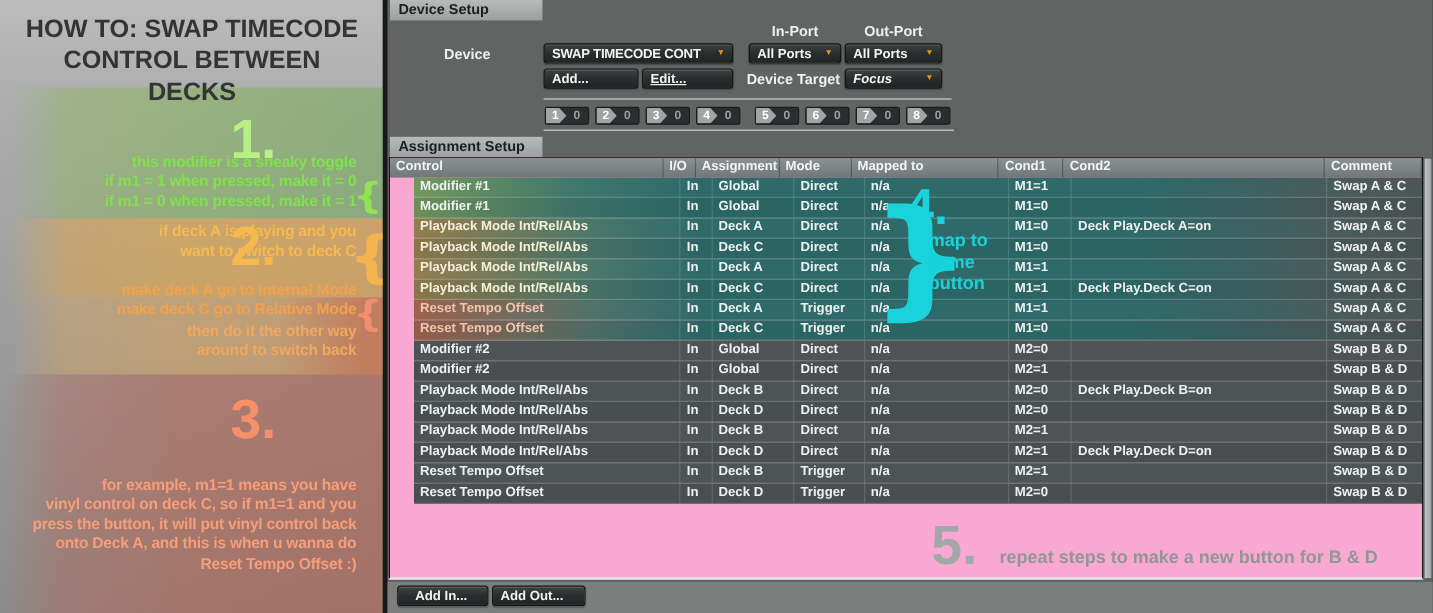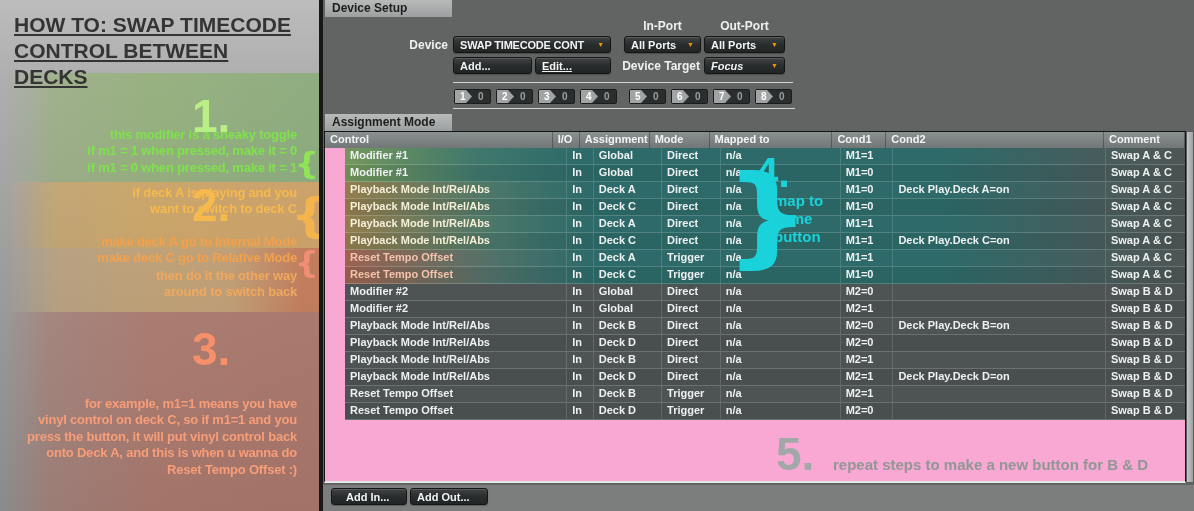--- a/index.html
+++ b/index.html
@@ -13,22 +13,22 @@
   .band-green{top:73px;height:109px;
     background:linear-gradient(90deg,rgba(139,183,88,0) 6px,rgba(139,183,88,.38) 55px,rgba(134,180,92,.55) 150px,rgba(122,172,100,.60) 319px);}
   .band-orange{top:182px;height:66px;
     background:linear-gradient(90deg,rgba(240,170,50,0) 6px,rgba(240,170,50,.40) 55px,rgba(238,168,55,.52) 150px,rgba(235,160,60,.55) 319px);}
   .band-tan{top:248px;height:64px;
     background:linear-gradient(90deg,rgba(200,80,55,0) 72%,rgba(195,75,55,.38) 95%),
                linear-gradient(90deg,rgba(235,170,80,0) 6px,rgba(232,168,78,.34) 55px,rgba(230,165,75,.46) 160px,rgba(226,155,80,.50) 319px);}
   .band-red{top:312px;height:199px;
     background:linear-gradient(90deg,rgba(190,90,68,0) 4px,rgba(190,90,68,.30) 50px,rgba(190,90,68,.46) 150px,rgba(185,88,68,.50) 319px);}
 
-  .lp-title{position:absolute;left:14px;top:12px;width:292px;text-align:left;
-    font-size:21px;line-height:26px;font-weight:bold;color:#343434;text-decoration:underline;}
+  .lp-title{position:absolute;left:14px;top:12px;width:292px;text-align:center;
+    font-size:21px;line-height:26px;font-weight:bold;color:#343434;}
   .step-num{position:absolute;font-size:46px;line-height:46px;font-weight:bold;}
   #num1{left:192px;top:93px;color:#b9ef85;}
   #num2{left:192px;top:182px;color:#f6b94e;}
   #num3{left:192px;top:326px;color:#f5906a;}
   .step-text{position:absolute;right:22px;text-align:right;font-size:13px;line-height:16.4px;
     font-weight:bold;letter-spacing:-.2px;white-space:nowrap;}
   #step1-text{top:127px;color:#7fe24d;}
   #step2-text{top:185px;color:#f6b94e;}
   #step2b-text{top:234px;color:#f2a14d;}
   #step2c-text{top:268px;color:#f0a85e;}
@@ -48,21 +48,21 @@
 
   .tab{position:absolute;left:325px;width:127px;height:17px;box-sizing:border-box;
     background:linear-gradient(180deg,#b8baba,#9da0a0);color:#1d1f1f;
     font-size:12px;font-weight:bold;line-height:17px;padding-left:7px;}
   #tab-device{top:0;}
   #tab-assign{top:114px;}
 
   .lbl{position:absolute;color:#eef1f1;font-size:12px;font-weight:bold;line-height:13px;}
   #lbl-inport{left:624px;top:20px;width:77px;text-align:center;}
   #lbl-outport{left:704px;top:20px;width:81px;text-align:center;}
-  #lbl-device{left:370px;top:39px;width:78px;text-align:right;}
+  #lbl-device{left:370px;top:39px;width:78px;text-align:left;}
   #lbl-target{left:592px;top:60px;width:108px;text-align:right;}
   #lbl-modstate{left:330px;top:78px;width:118px;text-align:center;margin-top:42px;}
 
   .btn,.dd{position:absolute;height:17px;box-sizing:border-box;display:flex;align-items:center;
     background:linear-gradient(180deg,#404343 0%,#2a2d2d 50%,#222525 100%);
     border:1px solid #141616;border-radius:3px;color:#f2f4f4;font-size:11px;font-weight:bold;
     padding:0 6px;box-shadow:inset 0 1px 0 rgba(255,255,255,.14),0 1px 1px rgba(0,0,0,.25);cursor:pointer;}
   .dd{justify-content:space-between;}
   .dd .arrow{color:#e8940f;font-size:7px;line-height:7px;margin-left:4px;flex:none;}
   #dd-device{left:453px;top:36px;width:158px;letter-spacing:-.2px;}
@@ -233,21 +233,21 @@
       <div class="mod">
         <span class="num">7</span>
         <span class="val">0</span>
       </div>
       <div class="mod">
         <span class="num">8</span>
         <span class="val">0</span>
       </div>
     </div>
 
-  <div class="tab" id="tab-assign">Assignment Mode</div>
+  <div class="tab" id="tab-assign">Assignment Setup</div>
 
   <div id="table-wrap">
     <div class="thead">
         <div class="cell c-control">Control</div>
         <div class="cell c-io">I/O</div>
         <div class="cell c-assignment">Assignment</div>
         <div class="cell c-mode">Mode</div>
         <div class="cell c-mapped">Mapped to</div>
         <div class="cell c-cond1">Cond1</div>
         <div class="cell c-cond2">Cond2</div>

